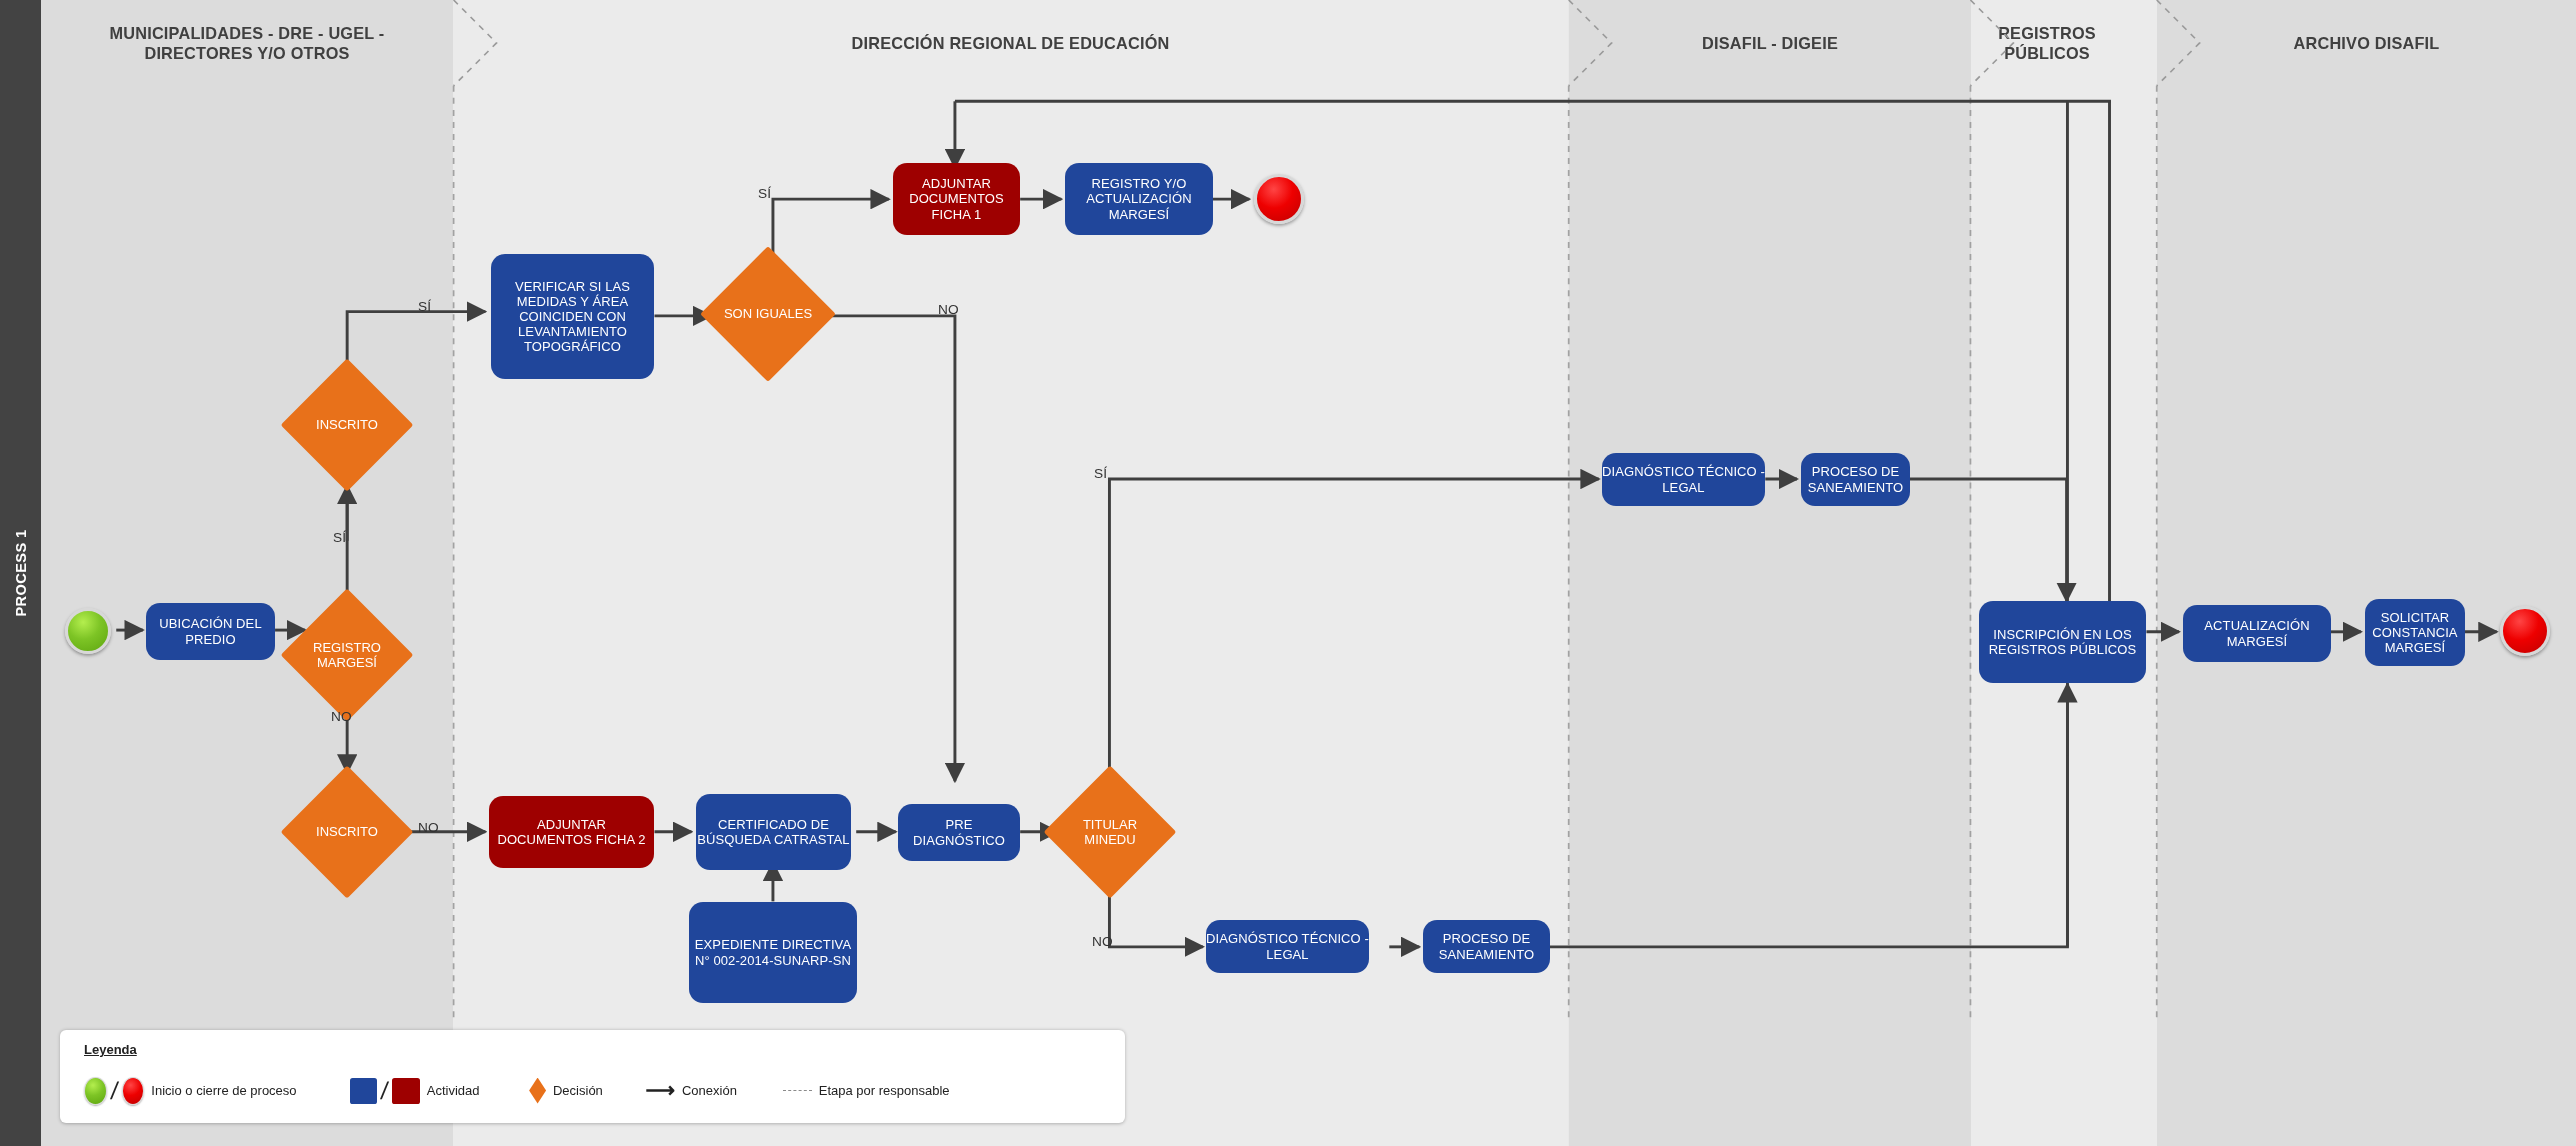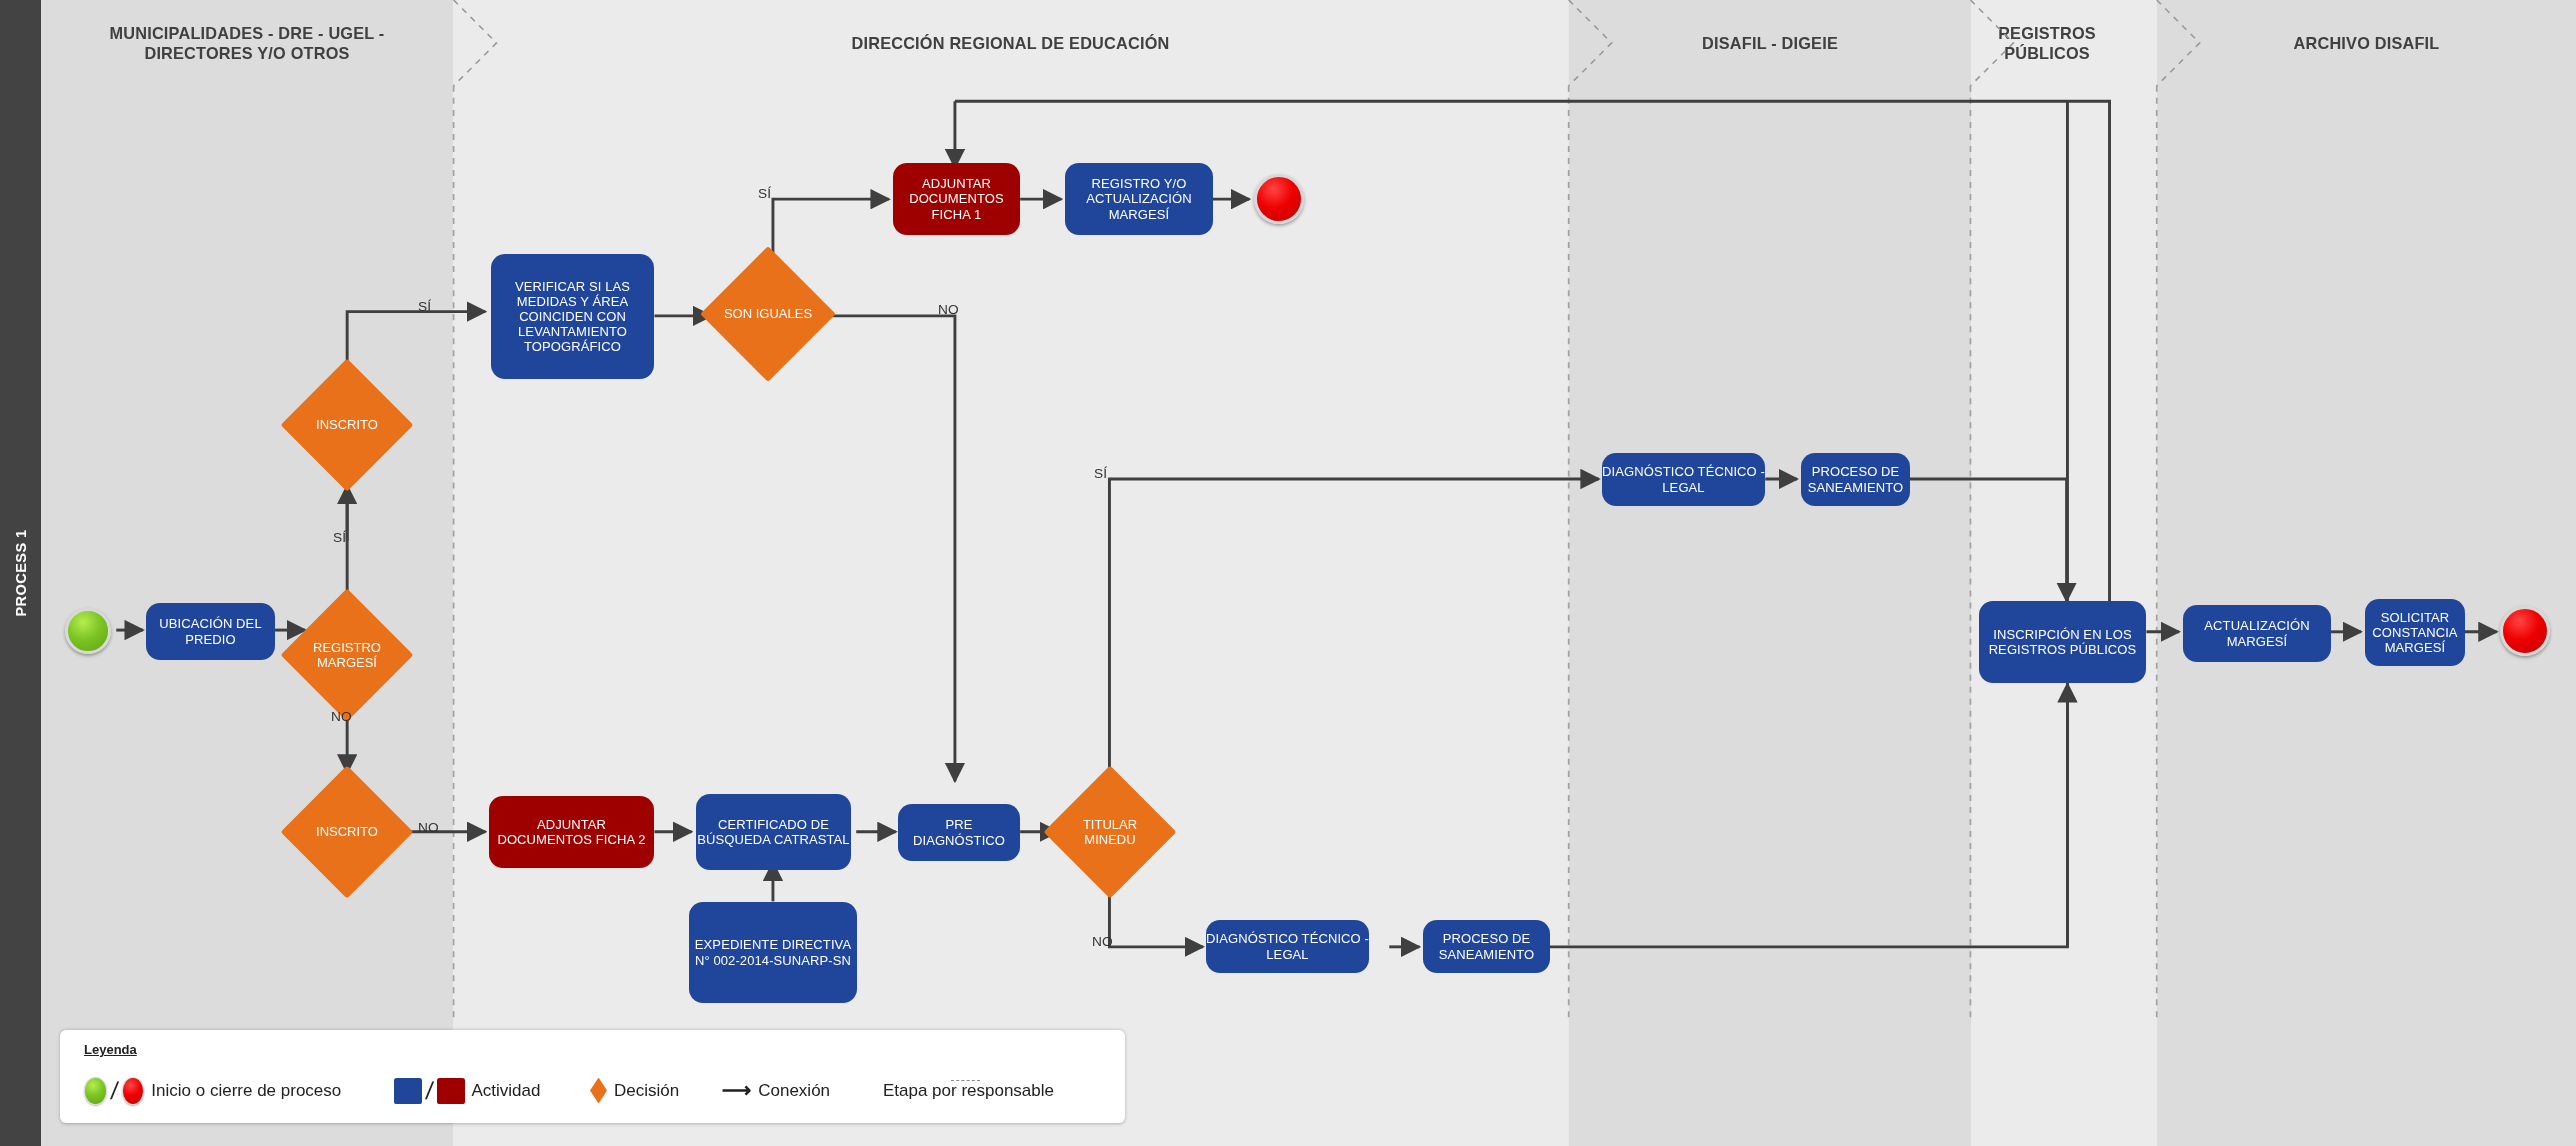--- a/index.html
+++ b/index.html
@@ -39,21 +39,21 @@
   .term-green{background:radial-gradient(circle at 38% 28%,#b4ee4e 0%,#7dc425 45%,#5da50f 100%);}
   .term-red{background:radial-gradient(circle at 38% 28%,#ff4545 0%,#ee0000 45%,#c00000 100%);}
 
   .elabel{position:absolute;color:#333;font-size:13.7px;}
 
   
   #legend{position:absolute;left:60px;top:1030px;width:1065px;height:93px;background:#fff;border-radius:6px;box-shadow:0 0.9px 3.4px rgba(0,0,0,.25);}
   #legend .ltitle{position:absolute;left:24px;top:12px;font-size:13px;color:#222;font-weight:bold;text-decoration:underline;}
   .lrow{position:absolute;left:24px;top:41px;height:39px;display:flex;align-items:center;}
   .lrow .item{display:flex;align-items:center;margin-right:29px;}
-  .lrow .txt{font-size:17px;color:#222;margin-left:6.9px;white-space:nowrap;}
+  .lrow .txt{font-size:13px;color:#222;margin-left:6.9px;white-space:nowrap;}
   .sl{font-size:24px;color:#222;margin:0 4.3px;font-weight:300;transform:skewX(-8deg);}
   .cap{width:20.6px;height:26px;border-radius:50%;border:1.7px solid #d8d8d8;box-shadow:0 0.9px 1.7px rgba(0,0,0,.3);}
   .cap-g{background:radial-gradient(circle at 38% 28%,#b4ee4e 0%,#7dc425 45%,#5da50f 100%);}
   .cap-r{background:radial-gradient(circle at 38% 28%,#ff4545 0%,#ee0000 45%,#c00000 100%);}
   .sq{width:27.5px;height:26px;border-radius:2.6px;}
   .sq-b{background:#20469b;}
   .sq-r{background:#9e0000;}
   .dm{width:17px;height:26px;background:#e8711a;clip-path:polygon(50% 0,100% 50%,50% 100%,0 50%);}
   .arr{font-size:20.6px;color:#222;font-weight:bold;line-height:1;}
   .dsh{width:29px;border-top:1.7px dashed #8a8a8a;}
@@ -291,21 +291,21 @@
       <div class="item" style="margin-left:20.6px;">
         <div class="dm"></div>
         <div class="txt">Decisión</div>
       </div>
 
       <div class="item" style="margin-left:13.7px;">
         <div class="arr">⟶</div>
         <div class="txt">Conexión</div>
       </div>
 
-      <div class="item" style="margin-left:17px;flex-direction:column;">
+      <div class="item" style="margin-left:17px;">
         <div class="dsh"></div>
         <div class="txt">Etapa por responsable</div>
       </div>
 
     </div>
   </div>
 
 </div>
 
 

